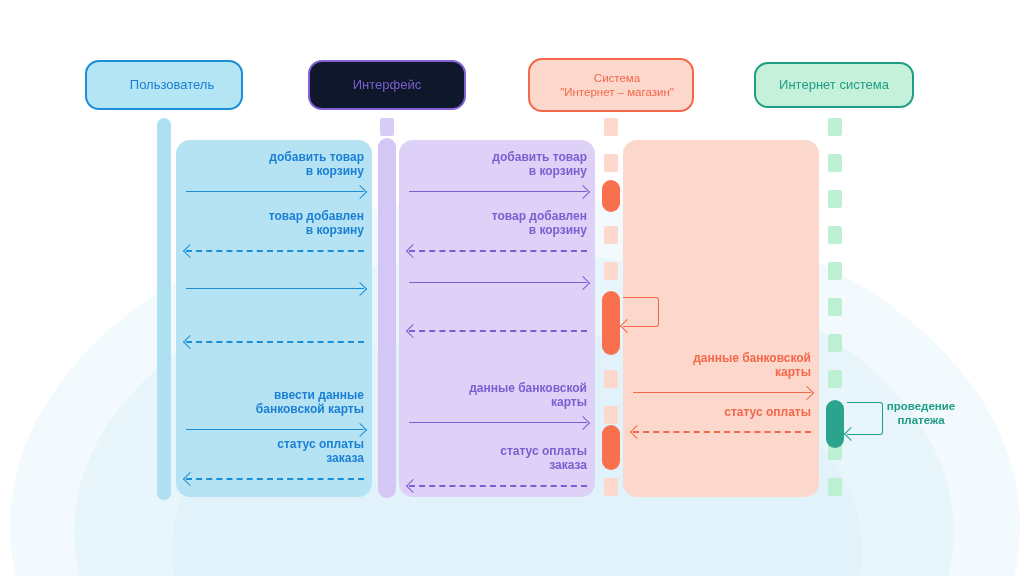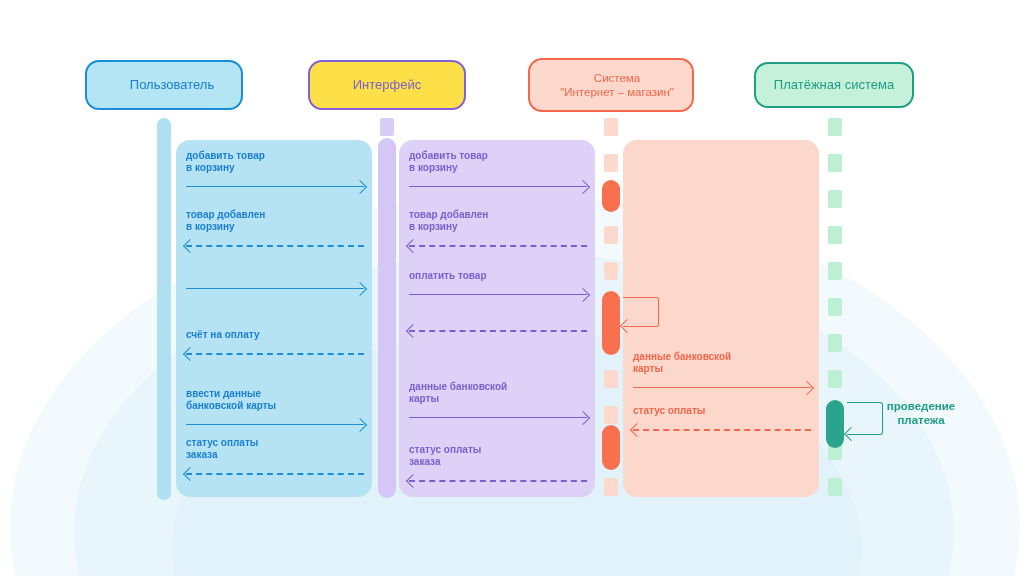--- a/index.html
+++ b/index.html
@@ -63,21 +63,21 @@
     text-align: center;
     line-height: 1.22;
     font-size: 13px;
     font-weight: 400;
   }
   .actor-box .actor-label { display: block; white-space: pre-line; }
 
   #actor-user       { left: 85px;  top: 60px; width: 158px; height: 50px;
                       background: #b3e5f5; border-color: #1a8ed6; color: #1a7fd4; padding-left: 16px; }
   #actor-interface  { left: 308px; top: 60px; width: 158px; height: 50px;
-                      background: #fde047; border-color: #8360d8; color: #7a5fd0; }
+                      background: #0f172a; border-color: #8360d8; color: #7a5fd0; }
   #actor-shop       { left: 528px; top: 58px; width: 166px; height: 54px;
                       background: #fcd7cc; border-color: #f4674a; color: #f4674a;
                       font-size: 11.5px; padding-left: 12px; }
   #actor-payment    { left: 754px; top: 62px; width: 160px; height: 46px;
                       background: #c5f0d9; border-color: #1f9e85; color: #1f9e85; }
 
   
   .lifeline {
     position: absolute;
     width: 14px;
@@ -130,24 +130,24 @@
   #panel-interface { left: 399px; width: 196px; background: #ddd1f8; }
   #panel-shop      { left: 623px; width: 196px; background: #fcd8cc; }
 
   
   .msg {
     position: absolute;
     box-sizing: border-box;
   }
   .msg .msg-label {
     display: block;
-    text-align: left;
+    text-align: right;
     white-space: pre-line;
     line-height: 1.2;
-    font-size: 10px;
+    font-size: 12px;
     font-weight: 700;
   }
   .msg .msg-arrow {
     position: relative;
     margin-top: 7px;
     height: 12px;
   }
   .msg .msg-line {
     position: absolute;
     left: 0; right: 0;
@@ -246,21 +246,21 @@
   <span class="actor-label">Пользователь</span>
 </div>
 <div class="actor-box" id="actor-interface">
   <span class="actor-label">Интерфейс</span>
 </div>
 <div class="actor-box" id="actor-shop">
   <span class="actor-label">Система
 "Интернет – магазин"</span>
 </div>
 <div class="actor-box" id="actor-payment">
-  <span class="actor-label">Платёжная система</span>
+  <span class="actor-label">Интернет система</span>
 </div>
 
 <div class="lifeline solid" id="lifeline-user"></div>
 <div class="lifeline dashed" id="lifeline-interface">
   <i></i>
     <i></i>
     <i></i>
     <i></i>
     <i></i>
     <i></i>
@@ -333,21 +333,20 @@
         <span class="head"></span>
       </div>
     </div>
     <div class="msg c-blue solid to-right" style="left: 186px; top: 276px; width: 178px;">
       <div class="msg-arrow">
         <span class="msg-line"></span>
         <span class="head"></span>
       </div>
     </div>
     <div class="msg c-blue dashed to-left" style="left: 186px; top: 329px; width: 178px;">
-      <span class="msg-label">счёт на оплату</span>
       <div class="msg-arrow">
         <span class="msg-line"></span>
         <span class="head"></span>
       </div>
     </div>
     <div class="msg c-blue solid to-right" style="left: 186px; top: 388px; width: 178px;">
       <span class="msg-label">ввести данные
 банковской карты</span>
       <div class="msg-arrow">
         <span class="msg-line"></span>
@@ -372,21 +371,20 @@
     </div>
     <div class="msg c-purple dashed to-left" style="left: 409px; top: 209px; width: 178px;">
       <span class="msg-label">товар добавлен
 в корзину</span>
       <div class="msg-arrow">
         <span class="msg-line"></span>
         <span class="head"></span>
       </div>
     </div>
     <div class="msg c-purple solid to-right" style="left: 409px; top: 270px; width: 178px;">
-      <span class="msg-label">оплатить товар</span>
       <div class="msg-arrow">
         <span class="msg-line"></span>
         <span class="head"></span>
       </div>
     </div>
     <div class="msg c-purple dashed to-left" style="left: 409px; top: 318px; width: 178px;">
       <div class="msg-arrow">
         <span class="msg-line"></span>
         <span class="head"></span>
       </div>

